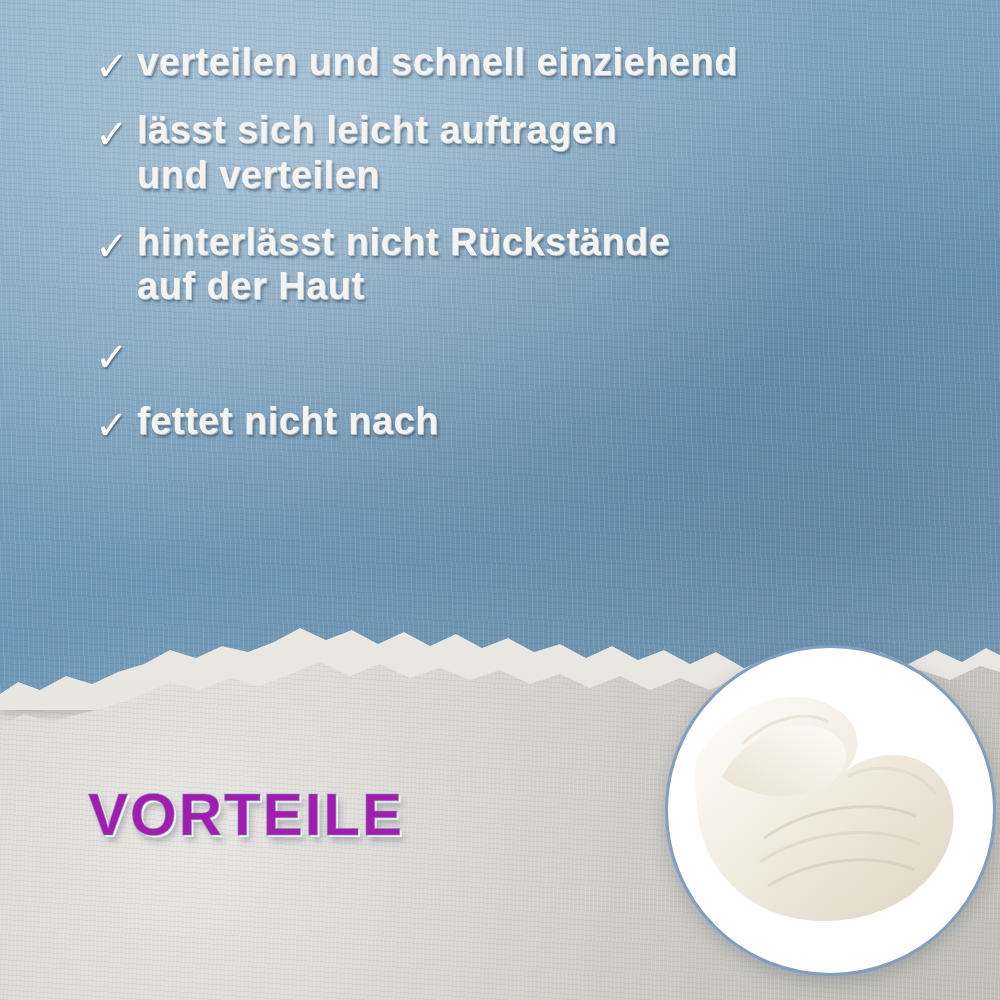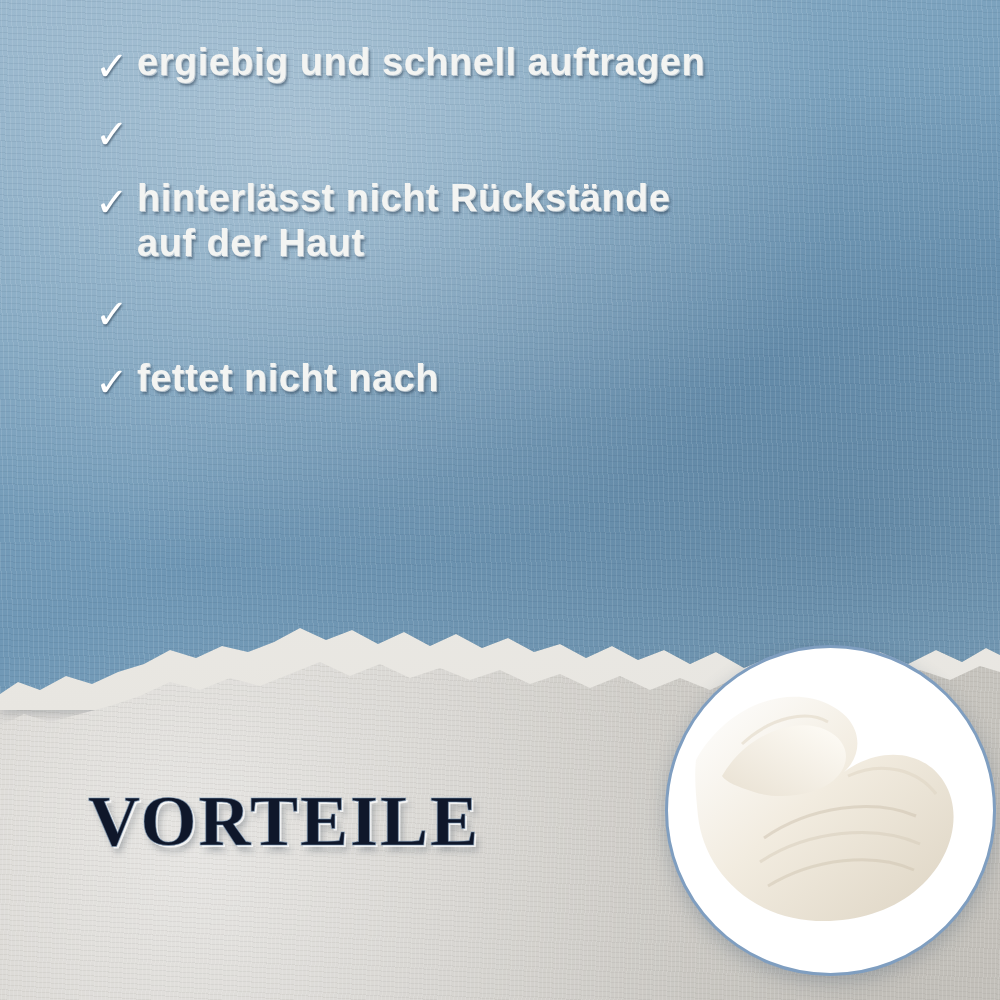--- a/index.html
+++ b/index.html
@@ -161,28 +161,27 @@
       1px 1px 0 rgba(255,255,255,0.55),
       2px 3px 3px rgba(35,55,75,0.55);
     white-space: pre-line;
   }
 
   
   .heading {
     position: absolute;
     left: 88px;
     top: 780px;
-    font-size: 72px;
+    font-size: 60px;
     font-weight: 700;
     letter-spacing: 2px;
-    color: #0f172a;
+    color: #a21caf;
     text-shadow:
       2px 2px 0 rgba(255,255,255,0.8),
       4px 6px 6px rgba(90,100,110,0.40);
-    font-family: Liberation Serif, serif;
     -webkit-text-stroke: 1px rgba(120,150,180,0.55);
   }
 
   
   .swatch {
     position: absolute;
     left: 665px;
     top: 645px;
     width: 325px;
     height: 325px;
@@ -200,25 +199,27 @@
 <div id="stage">
 
   <div class="paper-bottom"></div>
   <div class="tear-fringe"></div>
   <div class="paper-top"></div>
 
   <div class="benefits">
 
     <div class="benefit">
       <span class="check">✓</span>
-      <span class="benefit-text">ergiebig und schnell auftragen</span>
-    </div>
-
-    <div class="benefit">
-      <span class="check">✓</span>
+      <span class="benefit-text">verteilen und schnell einziehend</span>
+    </div>
+
+    <div class="benefit">
+      <span class="check">✓</span>
+      <span class="benefit-text">lässt sich leicht auftragen
+und verteilen</span>
     </div>
 
     <div class="benefit">
       <span class="check">✓</span>
       <span class="benefit-text">hinterlässt nicht Rückstände
 auf der Haut</span>
     </div>
 
     <div class="benefit">
       <span class="check">✓</span>

